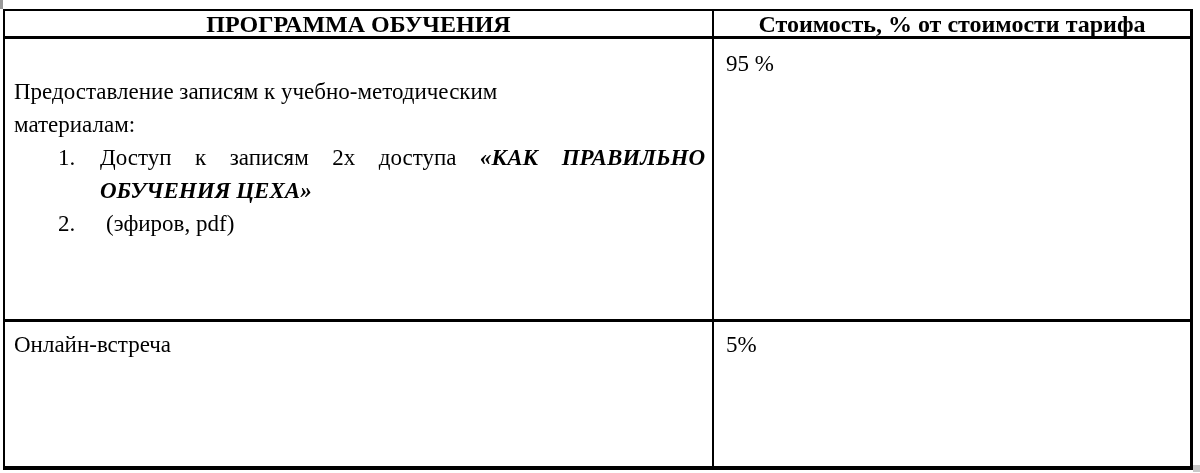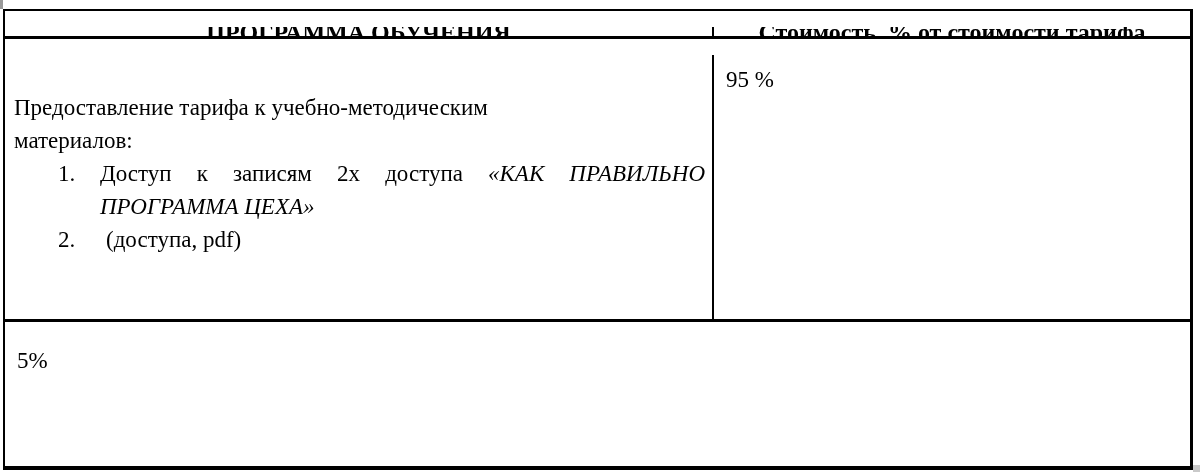--- a/index.html
+++ b/index.html
@@ -41,21 +41,20 @@
     border-bottom-width: 4px;
     border-right-width: 3px;
     display: grid;
     grid-template-columns: 709px 1fr;
     grid-template-rows: 28px 283px 1fr;
     background: #ffffff;
   }
   .cell {
     box-sizing: border-box;
     overflow: hidden;
-    margin-top: 16px;
   }
   .col1 { border-right: 2px solid #000; }
   .hrow { border-bottom: 3px solid #000; }
   .r1   { border-bottom: 3px solid #000; }
   .th {
     display: flex;
     align-items: center;
     justify-content: center;
     font-weight: bold;
     font-size: 24px;
@@ -89,21 +88,21 @@
   .li .num {
     position: absolute;
     left: -42px;
     top: 0;
   }
   .jline {
     text-align: justify;
     text-align-last: justify;
   }
   .bq {
-    font-weight: normal;
+    font-weight: bold;
     font-style: italic;
   }
   .indent2 { padding-left: 6px; white-space: nowrap; }
   .squiggle {
     text-decoration-style: wavy;
     text-decoration-color: #e03a2f;
     text-decoration-thickness: 2px;
     text-underline-offset: 4px;
     text-decoration-skip-ink: none;
   }
@@ -118,38 +117,41 @@
   <div class="tbl">
 
     <div class="cell col1 hrow th">
       <span>ПРОГРАММА ОБУЧЕНИЯ</span>
     </div>
     <div class="cell hrow th">
       <span>Стоимость, % от стоимости тарифа</span>
     </div>
 
     <div class="cell col1 r1 body-text program-cell">
-      <div class="intro-line">Предоставление тарифа к учебно-методическим</div>
-      <div class="intro-line">материалов:</div>
+      <div class="intro-line">Предоставление записям к учебно-методическим</div>
+      <div class="intro-line">материалам:</div>
       <div class="list">
         <div class="li">
           <span class="num">1.</span>
           <div class="jline"><span>Доступ к записям 2х доступа </span><span class="bq">«КАК ПРАВИЛЬНО</span></div>
-          <div class="bq">ПРОГРАММА ЦЕХА»</div>
+          <div class="bq">ОБУЧЕНИЯ ЦЕХА»</div>
         </div>
         <div class="li">
           <span class="num">2.</span>
-          <div class="indent2"><span>(доступа, </span><span class="squiggle">pdf</span><span>)</span></div>
+          <div class="indent2"><span>(эфиров, </span><span class="squiggle">pdf</span><span>)</span></div>
         </div>
       </div>
     </div>
     <div class="cell r1 body-text cost-cell-1">
       <span>95 %</span>
     </div>
 
+    <div class="cell col1 body-text program-cell-2">
+      <span>Онлайн-встреча</span>
+    </div>
     <div class="cell body-text cost-cell-2">
       <span>5%</span>
     </div>
 
   </div>
 
   <div class="artifact-br"></div>
 
 </div>
 

